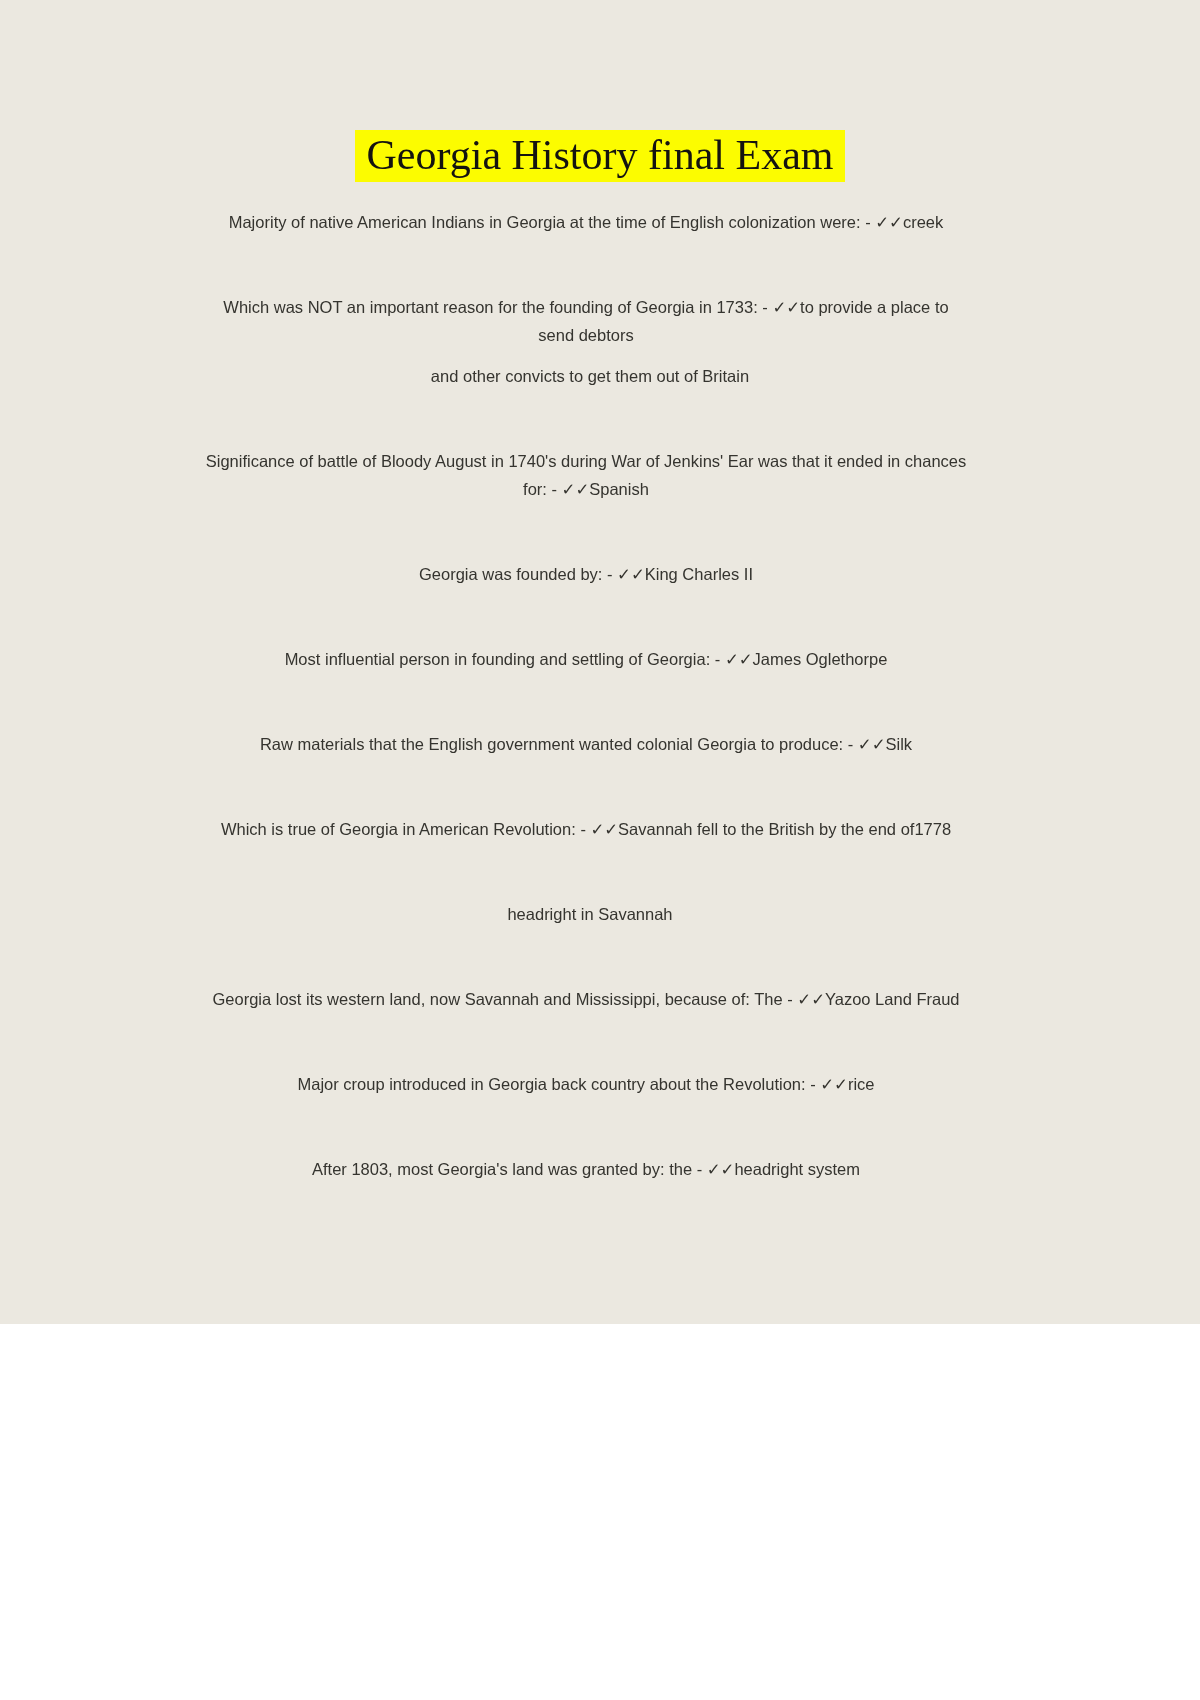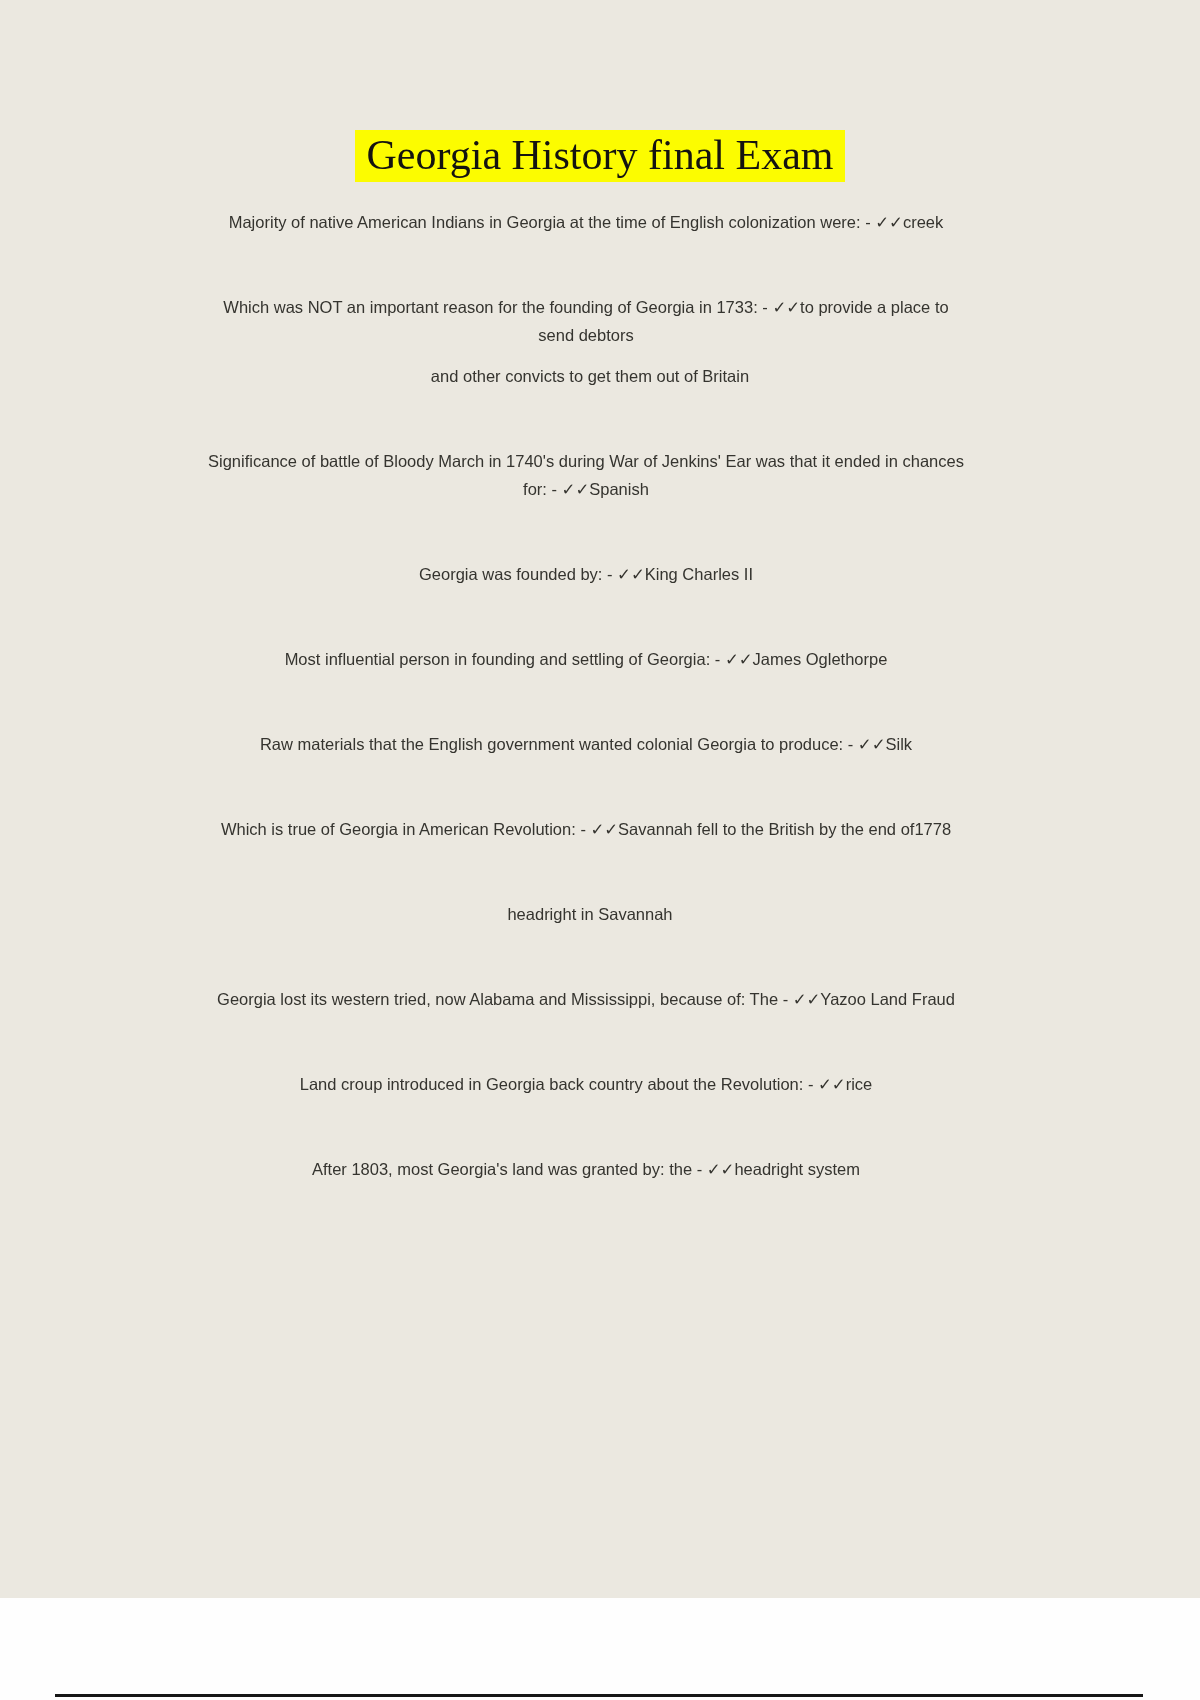--- a/index.html
+++ b/index.html
@@ -1,18 +1,18 @@
 <!DOCTYPE html>
 <html><head>
 <meta charset="utf-8">
 <style>
   html,body{margin:0;padding:0;}
   .page{
     position:relative;
-    width:1200px;height:1700px;
+    width:1200px;height:1324px;
     background:#ebe8e0;
     overflow:hidden;
     font-family:"Liberation Sans",sans-serif;
   }
   .title-wrap{
     padding-top:130px;
     text-align:center;
   }
   .title-line{
     font-family:"Liberation Serif",serif;
@@ -67,21 +67,21 @@
     <div class="para pre-cont">
       <div class="line">Which was NOT an important reason for the founding of Georgia in 1733: - ✓✓to provide a place to</div>
       <div class="line">send debtors</div>
     </div>
 
     <div class="para cont">
       <div class="line">and other convicts to get them out of Britain</div>
     </div>
 
     <div class="para">
-      <div class="line">Significance of battle of Bloody March in 1740's during War of Jenkins' Ear was that it ended in chances</div>
+      <div class="line">Significance of battle of Bloody August in 1740's during War of Jenkins' Ear was that it ended in chances</div>
       <div class="line">for: - ✓✓Spanish</div>
     </div>
 
     <div class="para">
       <div class="line">Georgia was founded by: - ✓✓King Charles II</div>
     </div>
 
     <div class="para">
       <div class="line">Most influential person in founding and settling of Georgia: - ✓✓James Oglethorpe</div>
     </div>
@@ -93,25 +93,25 @@
     <div class="para">
       <div class="line">Which is true of Georgia in American Revolution: - ✓✓Savannah fell to the British by the end of1778</div>
     </div>
 
 
     <div class="para cont">
       <div class="line">headright in Savannah</div>
     </div>
 
     <div class="para">
-      <div class="line">Georgia lost its western tried, now Alabama and Mississippi, because of: The - ✓✓Yazoo Land Fraud</div>
+      <div class="line">Georgia lost its western land, now Savannah and Mississippi, because of: The - ✓✓Yazoo Land Fraud</div>
     </div>
 
     <div class="para">
-      <div class="line">Land croup introduced in Georgia back country about the Revolution: - ✓✓rice</div>
+      <div class="line">Major croup introduced in Georgia back country about the Revolution: - ✓✓rice</div>
     </div>
 
     <div class="para">
       <div class="line">After 1803, most Georgia's land was granted by: the - ✓✓headright system</div>
     </div>
 
   </div>
 
   <div class="margin-band"></div>
   <div class="bottom-rule"></div>

